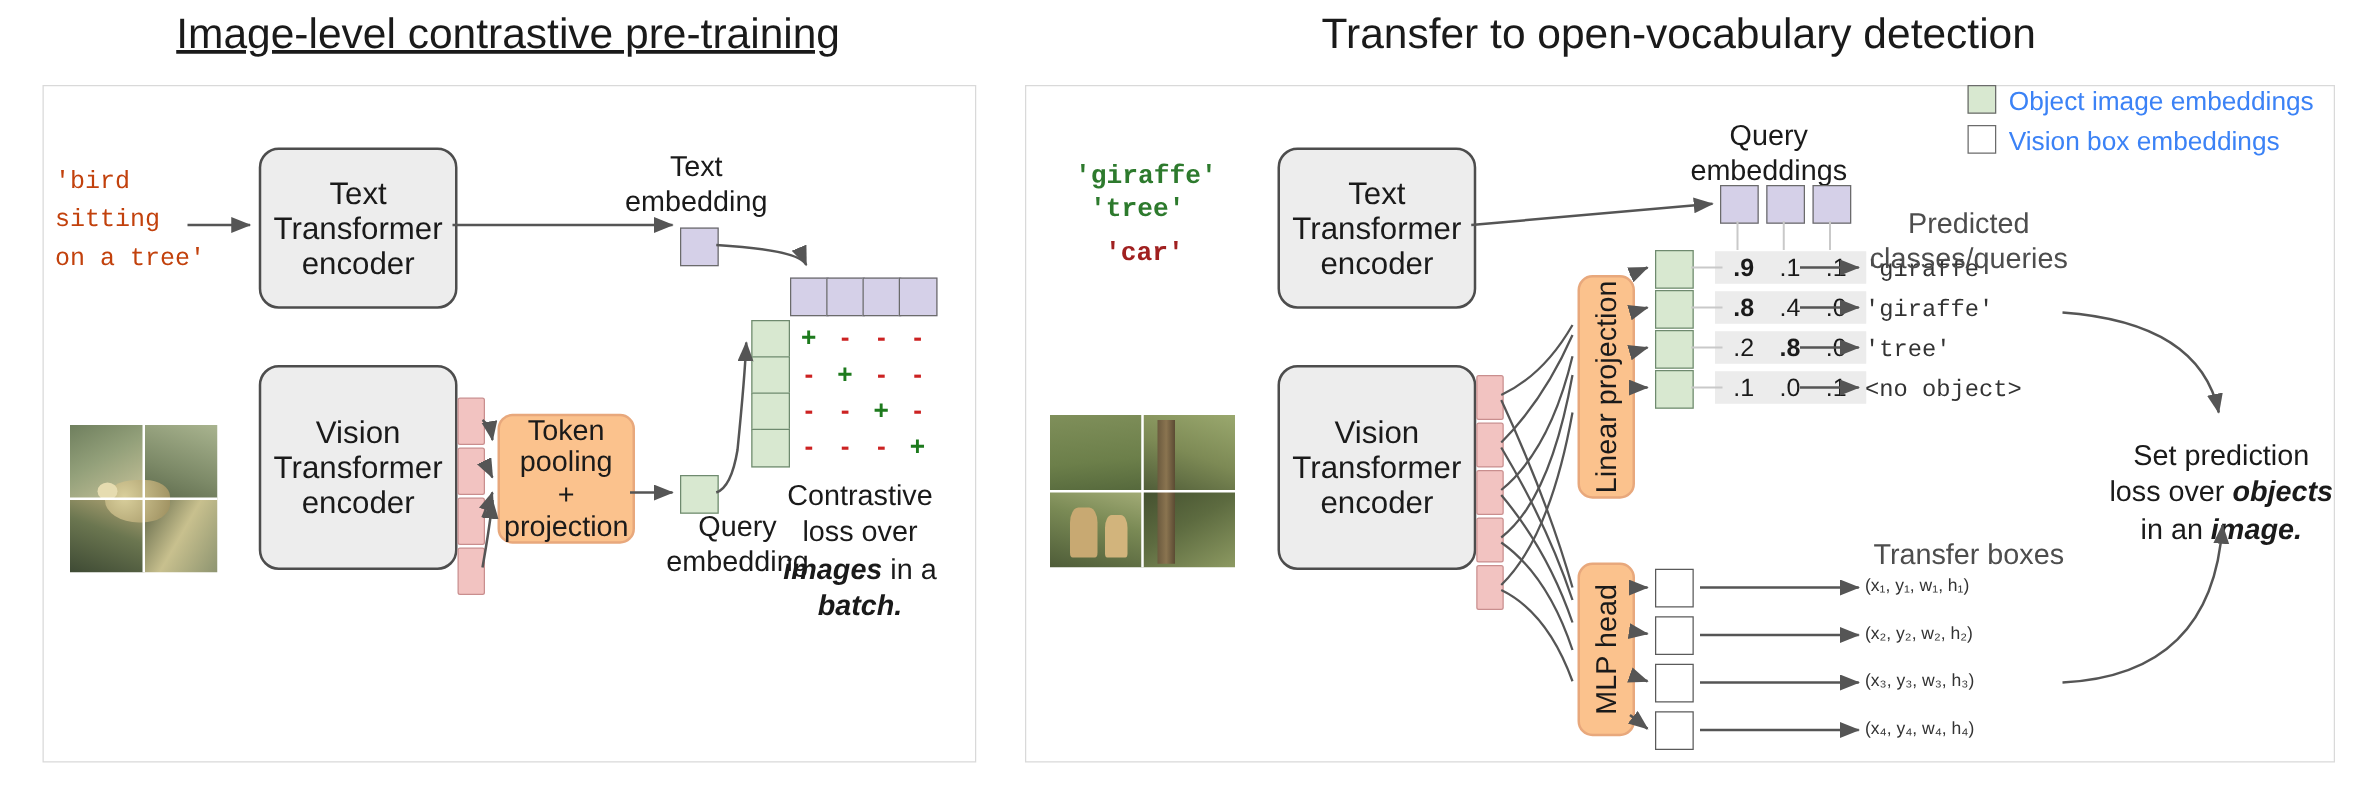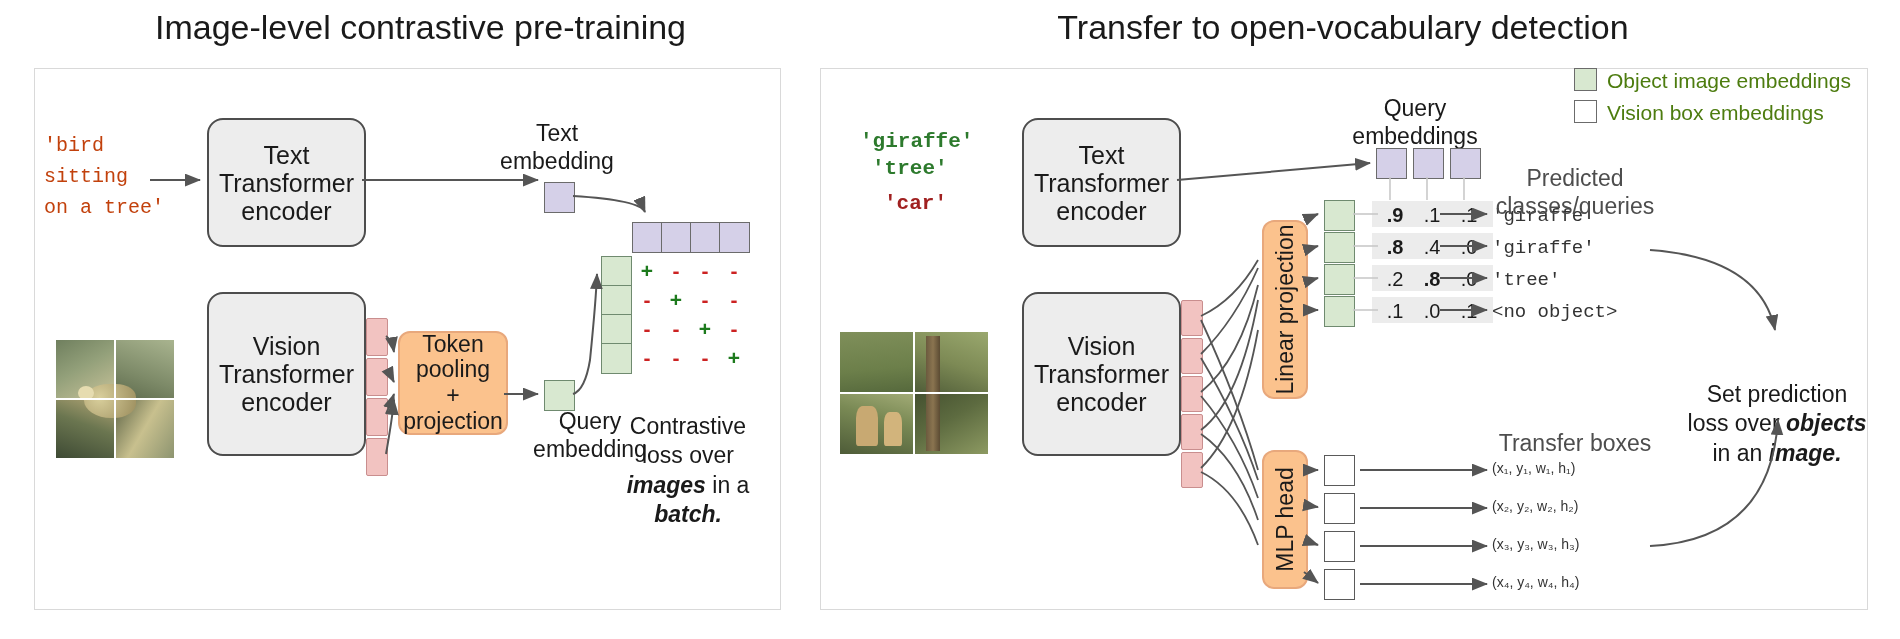--- a/index.html
+++ b/index.html
@@ -1,21 +1,21 @@
 <!DOCTYPE html>
 <html><head>
 <meta charset="utf-8">
 <style>
   html,body{margin:0;padding:0;}
   body{width:1900px;height:639px;background:#ffffff;font-family:"Liberation Sans",sans-serif;position:relative;overflow:hidden;}
   .panel{position:absolute;top:68px;border:1px solid #d9d9d9;background:#fff;}
   #panel-left{left:34px;width:745px;height:540px;}
   #panel-right{left:820px;width:1046px;height:540px;}
   .ptitle{position:absolute;top:8px;font-size:34px;color:#1a1a1a;text-align:center;white-space:nowrap;}
-  #title-left{left:48px;width:745px;}
+  #title-left{left:34px;width:745px;text-decoration:underline;}
   #title-right{left:820px;width:1046px;}
 
   .enc{position:absolute;border:2px solid #4d4d4d;border-radius:16px;background:#ededed;
        display:flex;align-items:center;justify-content:center;text-align:center;
        font-size:25px;line-height:1.12;color:#1a1a1a;}
   .orange{position:absolute;border:2px solid #e8a87c;border-radius:12px;background:#fbc28d;
        display:flex;align-items:center;justify-content:center;text-align:center;
        font-size:23px;color:#1a1a1a;}
   .orange.vert span{transform:rotate(-90deg);white-space:nowrap;display:block;}
   .lbl{position:absolute;font-size:23px;color:#1a1a1a;line-height:1.2;text-align:center;}
@@ -31,30 +31,30 @@
   svg.wires{position:absolute;left:0;top:0;width:1900px;height:639px;pointer-events:none;}
 
   .sign{position:absolute;font-size:21px;font-weight:bold;text-align:center;width:22px;}
   .plus{color:#1d7a1d;}
   .minus{color:#cc2222;}
 
   .scorecell{position:absolute;font-size:20px;color:#1a1a1a;text-align:center;width:34px;}
   .scorecell.bold{font-weight:bold;}
   .scorerow{position:absolute;background:#ececec;height:26px;}
 
-  .legend{position:absolute;font-size:21px;color:#4d7c0f;white-space:nowrap;}
+  .legend{position:absolute;font-size:21px;color:#3b82f6;white-space:nowrap;}
   .legend .sw{display:inline-block;width:21px;height:21px;border:1.8px solid #6b6b6b;
       vertical-align:-3px;margin-right:10px;}
 
   .outlab{position:absolute;font-family:"Liberation Mono","DejaVu Sans Mono",monospace;
       font-size:19px;color:#333;white-space:nowrap;}
   .boxlab{position:absolute;font-family:Liberation Sans, sans-serif;
       font-size:14px;color:#333;white-space:nowrap;}
 
-  .bigcap{position:absolute;font-size:23px;color:#1a1a1a;text-align:center;line-height:1.28;margin-top:30px;}
+  .bigcap{position:absolute;font-size:23px;color:#1a1a1a;text-align:center;line-height:1.28;}
   .bigcap i{font-style:italic;font-weight:bold;}
 
   .photo{position:absolute;overflow:hidden;}
   .photo .cell{position:absolute;}
   .gridline{position:absolute;background:#ffffff;}
   .qword{position:absolute;font-family:"Liberation Mono","DejaVu Sans Mono",monospace;
       font-size:21px;font-weight:bold;white-space:nowrap;}
 </style>
 </head>
 <body>

